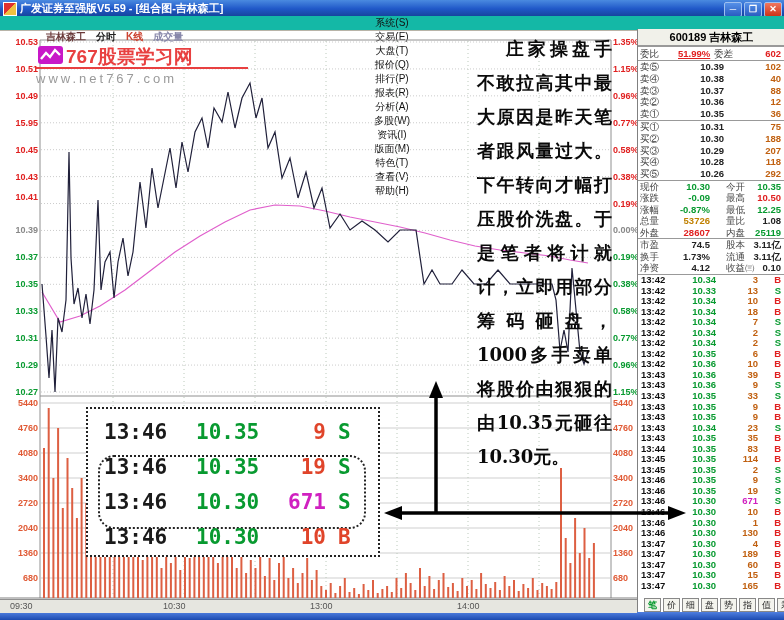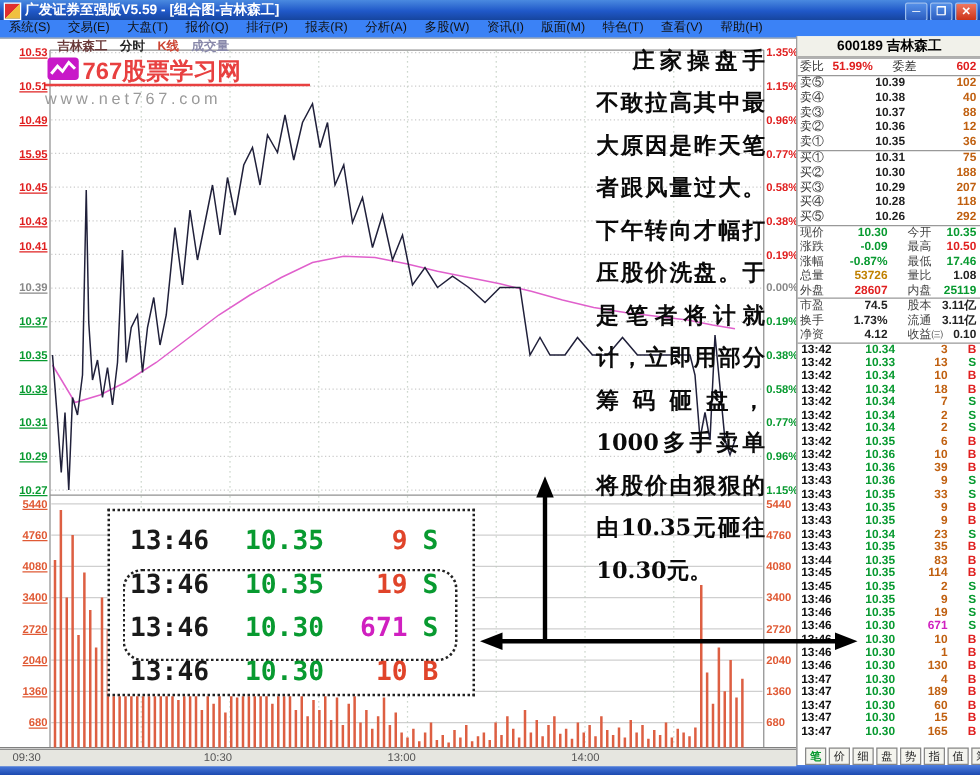--- a/index.html
+++ b/index.html
@@ -10,28 +10,28 @@
     background:linear-gradient(180deg,#4a8ae0 0%,#2058c8 55%,#16459e 100%);
     color:#fff;font-size:11px;font-weight:bold;line-height:16px;white-space:nowrap;}
   #titlebar .appicon{position:absolute;left:3px;top:2px;width:12px;height:12px;
     background:linear-gradient(135deg,#e03030 0 50%,#f0c040 50% 100%);border:1px solid #fff;}
   #titlebar .ttl{position:absolute;left:20px;top:0;}
   #winbtns{position:absolute;right:2px;top:2px;display:flex;gap:2px;}
   .winbtn{width:16px;height:13px;font-size:9px;line-height:12px;text-align:center;color:#fff;
     border:1px solid #9ec0f0;border-radius:2px;background:linear-gradient(180deg,#5590e8,#2a5cc0);}
   .winbtn.close{background:linear-gradient(180deg,#f07860,#cc3318);}
   
-  #menubar{position:absolute;left:0;top:16px;width:784px;height:14px;background:#3b82f6;
-    border-bottom:1px solid #b8b4a8;font-size:10px;color:#111;display:flex;align-items:center;}
+  #menubar{position:absolute;left:0;top:16px;width:784px;height:14px;background:#14b8a6;
+    border-bottom:1px solid #b8b4a8;font-size:10px;color:#111;display:flex;align-items:center;flex-direction:column;}
   #menubar .mitem{padding:0 7px;height:14px;line-height:14px;}
   
   #charttabs{position:absolute;left:46px;top:30px;font-size:10px;white-space:nowrap;z-index:6;}
   #charttabs span{margin-right:10px;font-weight:bold;}
   .axlabel{position:absolute;font-size:9px;font-weight:bold;line-height:9px;z-index:5;}
-  .axlabel.l{left:2px;width:36px;text-align:right;text-decoration:underline;}
+  .axlabel.l{left:2px;width:36px;text-align:right;}
   .axlabel.r{left:613px;width:30px;text-align:left;}
   .up{color:#e02020}.dn{color:#089a30}.flat{color:#888}.vol{color:#c08000}
   .volax{color:#e05a35}
   .timelabel{position:absolute;top:601px;font-size:9px;color:#555;z-index:5;}
   #timestrip{position:absolute;left:0;top:599px;width:637px;height:13px;background:#e6e6e0;
     border-top:1px solid #909090;z-index:4;}
   
   #wm{position:absolute;left:36px;top:44px;z-index:2;}
   #wmlogo{position:absolute;left:2px;top:2px;width:25px;height:18px;border-radius:3px;}
   #wmlogo svg{display:block;}
@@ -315,21 +315,21 @@
         <div class="cq cred">10</div>
         <div class="cs cred">B</div>
       </div>
     </div>
 
   <div id="panel">
     <div id="ptitle">600189 吉林森工</div>
     <div id="pbody">
         <div class="qrow sep" style="height: 13px; line-height: 13px;">
           <div style="position: absolute; left: 2px; color: rgb(51, 51, 51);">委比</div>
-          <div class="up" style="position: absolute; left: 28px; font-weight: bold;">51.99%</div>
+          <div class="up" style="position: absolute; left: 40px; font-weight: bold; text-decoration: underline;">51.99%</div>
           <div style="position: absolute; left: 76px; color: rgb(51, 51, 51);">委差</div>
           <div class="up" style="position: absolute; right: 4px; font-weight: bold;">602</div>
         </div>
         <div class="qrow sep">
           <div class="ql">卖⑤</div>
           <div class="qp">10.39</div>
           <div class="qq">102</div>
         </div>
         <div class="qrow">
           <div class="ql">卖④</div>
@@ -385,21 +385,21 @@
         <div class="srow">
           <div class="sl1">涨跌</div>
           <div class="sv1 dn">-0.09</div>
           <div class="sl2">最高</div>
           <div class="sv2 up">10.50</div>
         </div>
         <div class="srow">
           <div class="sl1">涨幅</div>
           <div class="sv1 dn">-0.87%</div>
           <div class="sl2">最低</div>
-          <div class="sv2 dn">17.46</div>
+          <div class="sv2 dn">12.25</div>
         </div>
         <div class="srow">
           <div class="sl1">总量</div>
           <div class="sv1 vol">53726</div>
           <div class="sl2">量比</div>
           <div class="sv2 " style="color: rgb(34, 34, 34);">1.08</div>
         </div>
         <div class="srow" style="border-bottom: 1px solid rgb(153, 153, 153);">
           <div class="sl1">外盘</div>
           <div class="sv1 up">28607</div>

